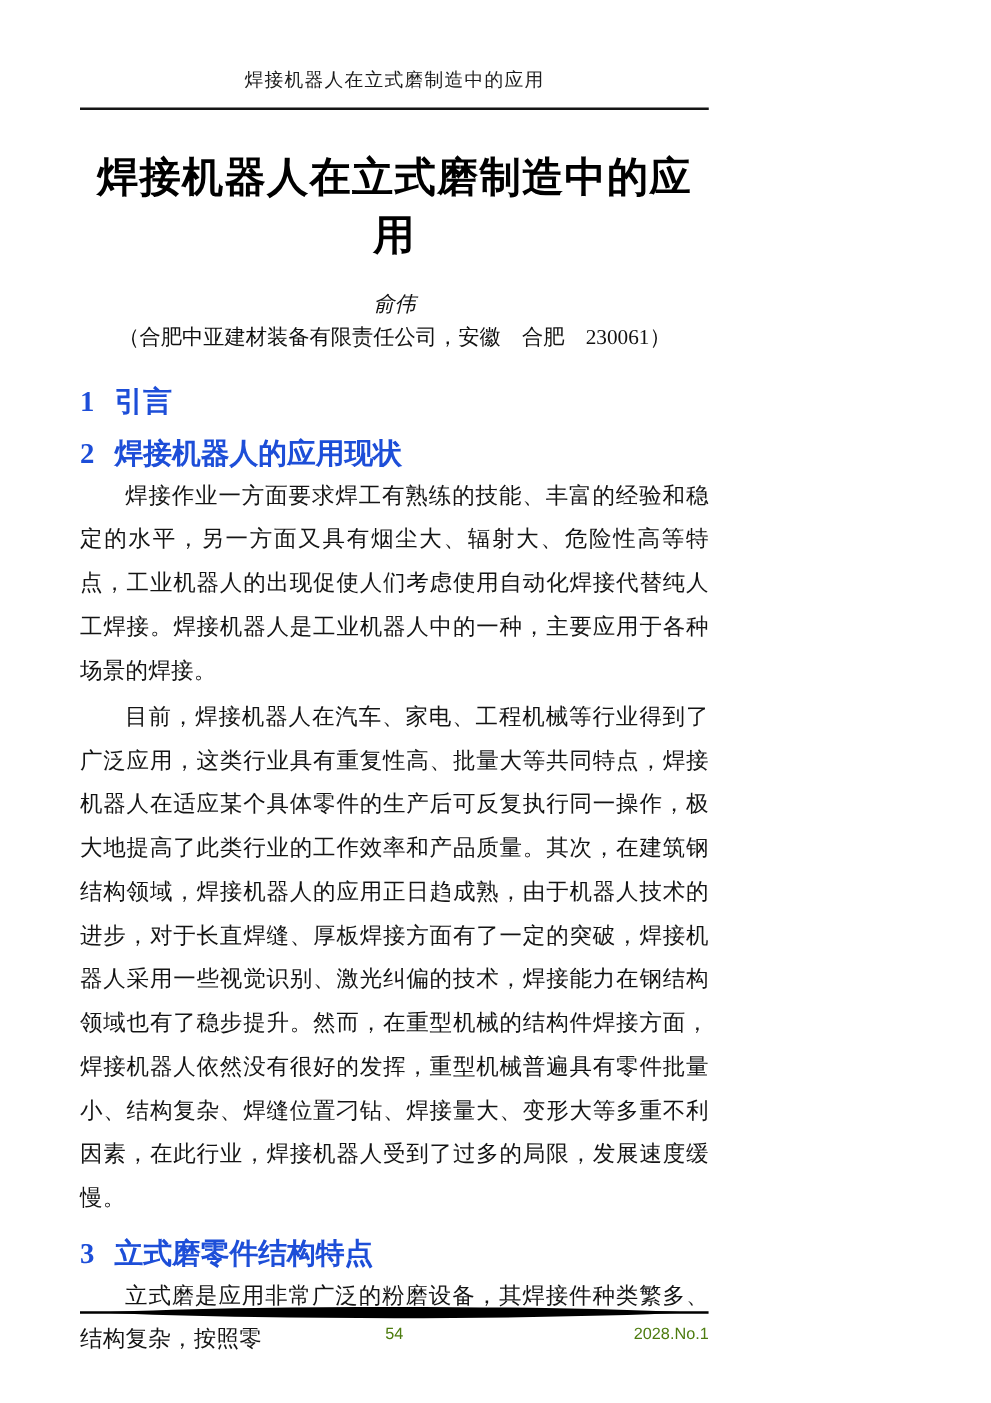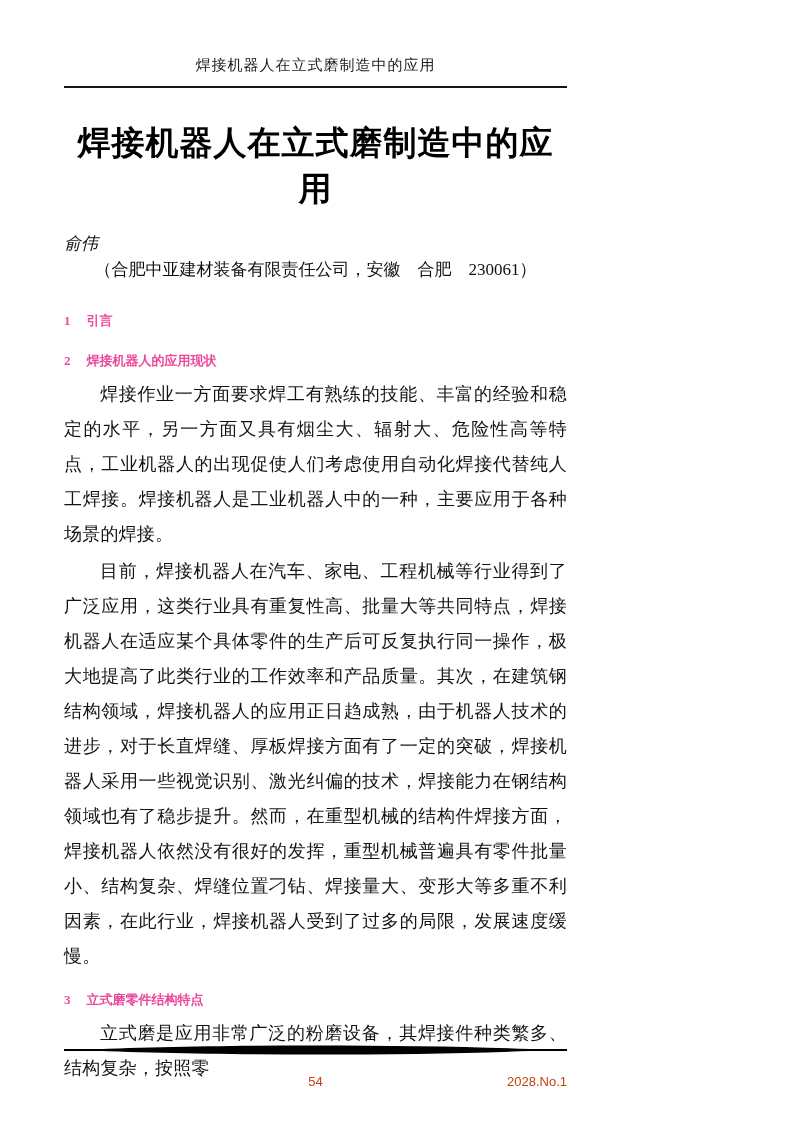--- a/index.html
+++ b/index.html
@@ -36,41 +36,41 @@
     margin-top: 32px;
     text-align: center;
     font-size: 33px;
     line-height: 46px;
     font-weight: bold;
     letter-spacing: 1px;
     color: #000000;
   }
   .doc-author {
     margin-top: 20px;
-    text-align: left;
+    text-align: center;
     font-size: 17px;
     line-height: 24px;
     font-style: italic;
     color: #111111;
   }
   .doc-affiliation {
     margin-top: 2px;
     text-align: center;
     font-size: 17px;
     line-height: 24px;
     color: #111111;
   }
   
   .section-heading {
     margin-top: 25px;
     font-family: "Liberation Sans", sans-serif;
-    font-size: 13px;
+    font-size: 23px;
     line-height: 28px;
     font-weight: bold;
-    color: #ec4899;
+    color: #1d4ed8;
   }
   .section-heading .sec-num {
     display: inline-block;
     margin-right: 16px;
     font-family: "Liberation Serif", serif;
   }
   .section-heading.tight { margin-top: 12px; }
   
   .para {
     margin-top: 2px;
@@ -84,26 +84,26 @@
   }
   
   .footer {
     position: absolute;
     left: 64px; right: 63px;
     top: 1044px;
   }
   .footer-bar { display: block; width: 100%; height: 12px; }
   .footer-row {
     position: relative;
-    margin-top: 17px;
+    margin-top: 2px;
     height: 18px;
     font-family: "Liberation Sans", sans-serif;
     font-size: 13px;
     line-height: 18px;
-    color: #c2410c;
+    color: #4d7c0f;
   }
   .page-number {
     position: absolute; left: 0; right: 0;
     text-align: center;
   }
   .issue-label {
     position: absolute; right: 0;
     text-align: right;
   }
 </style>

